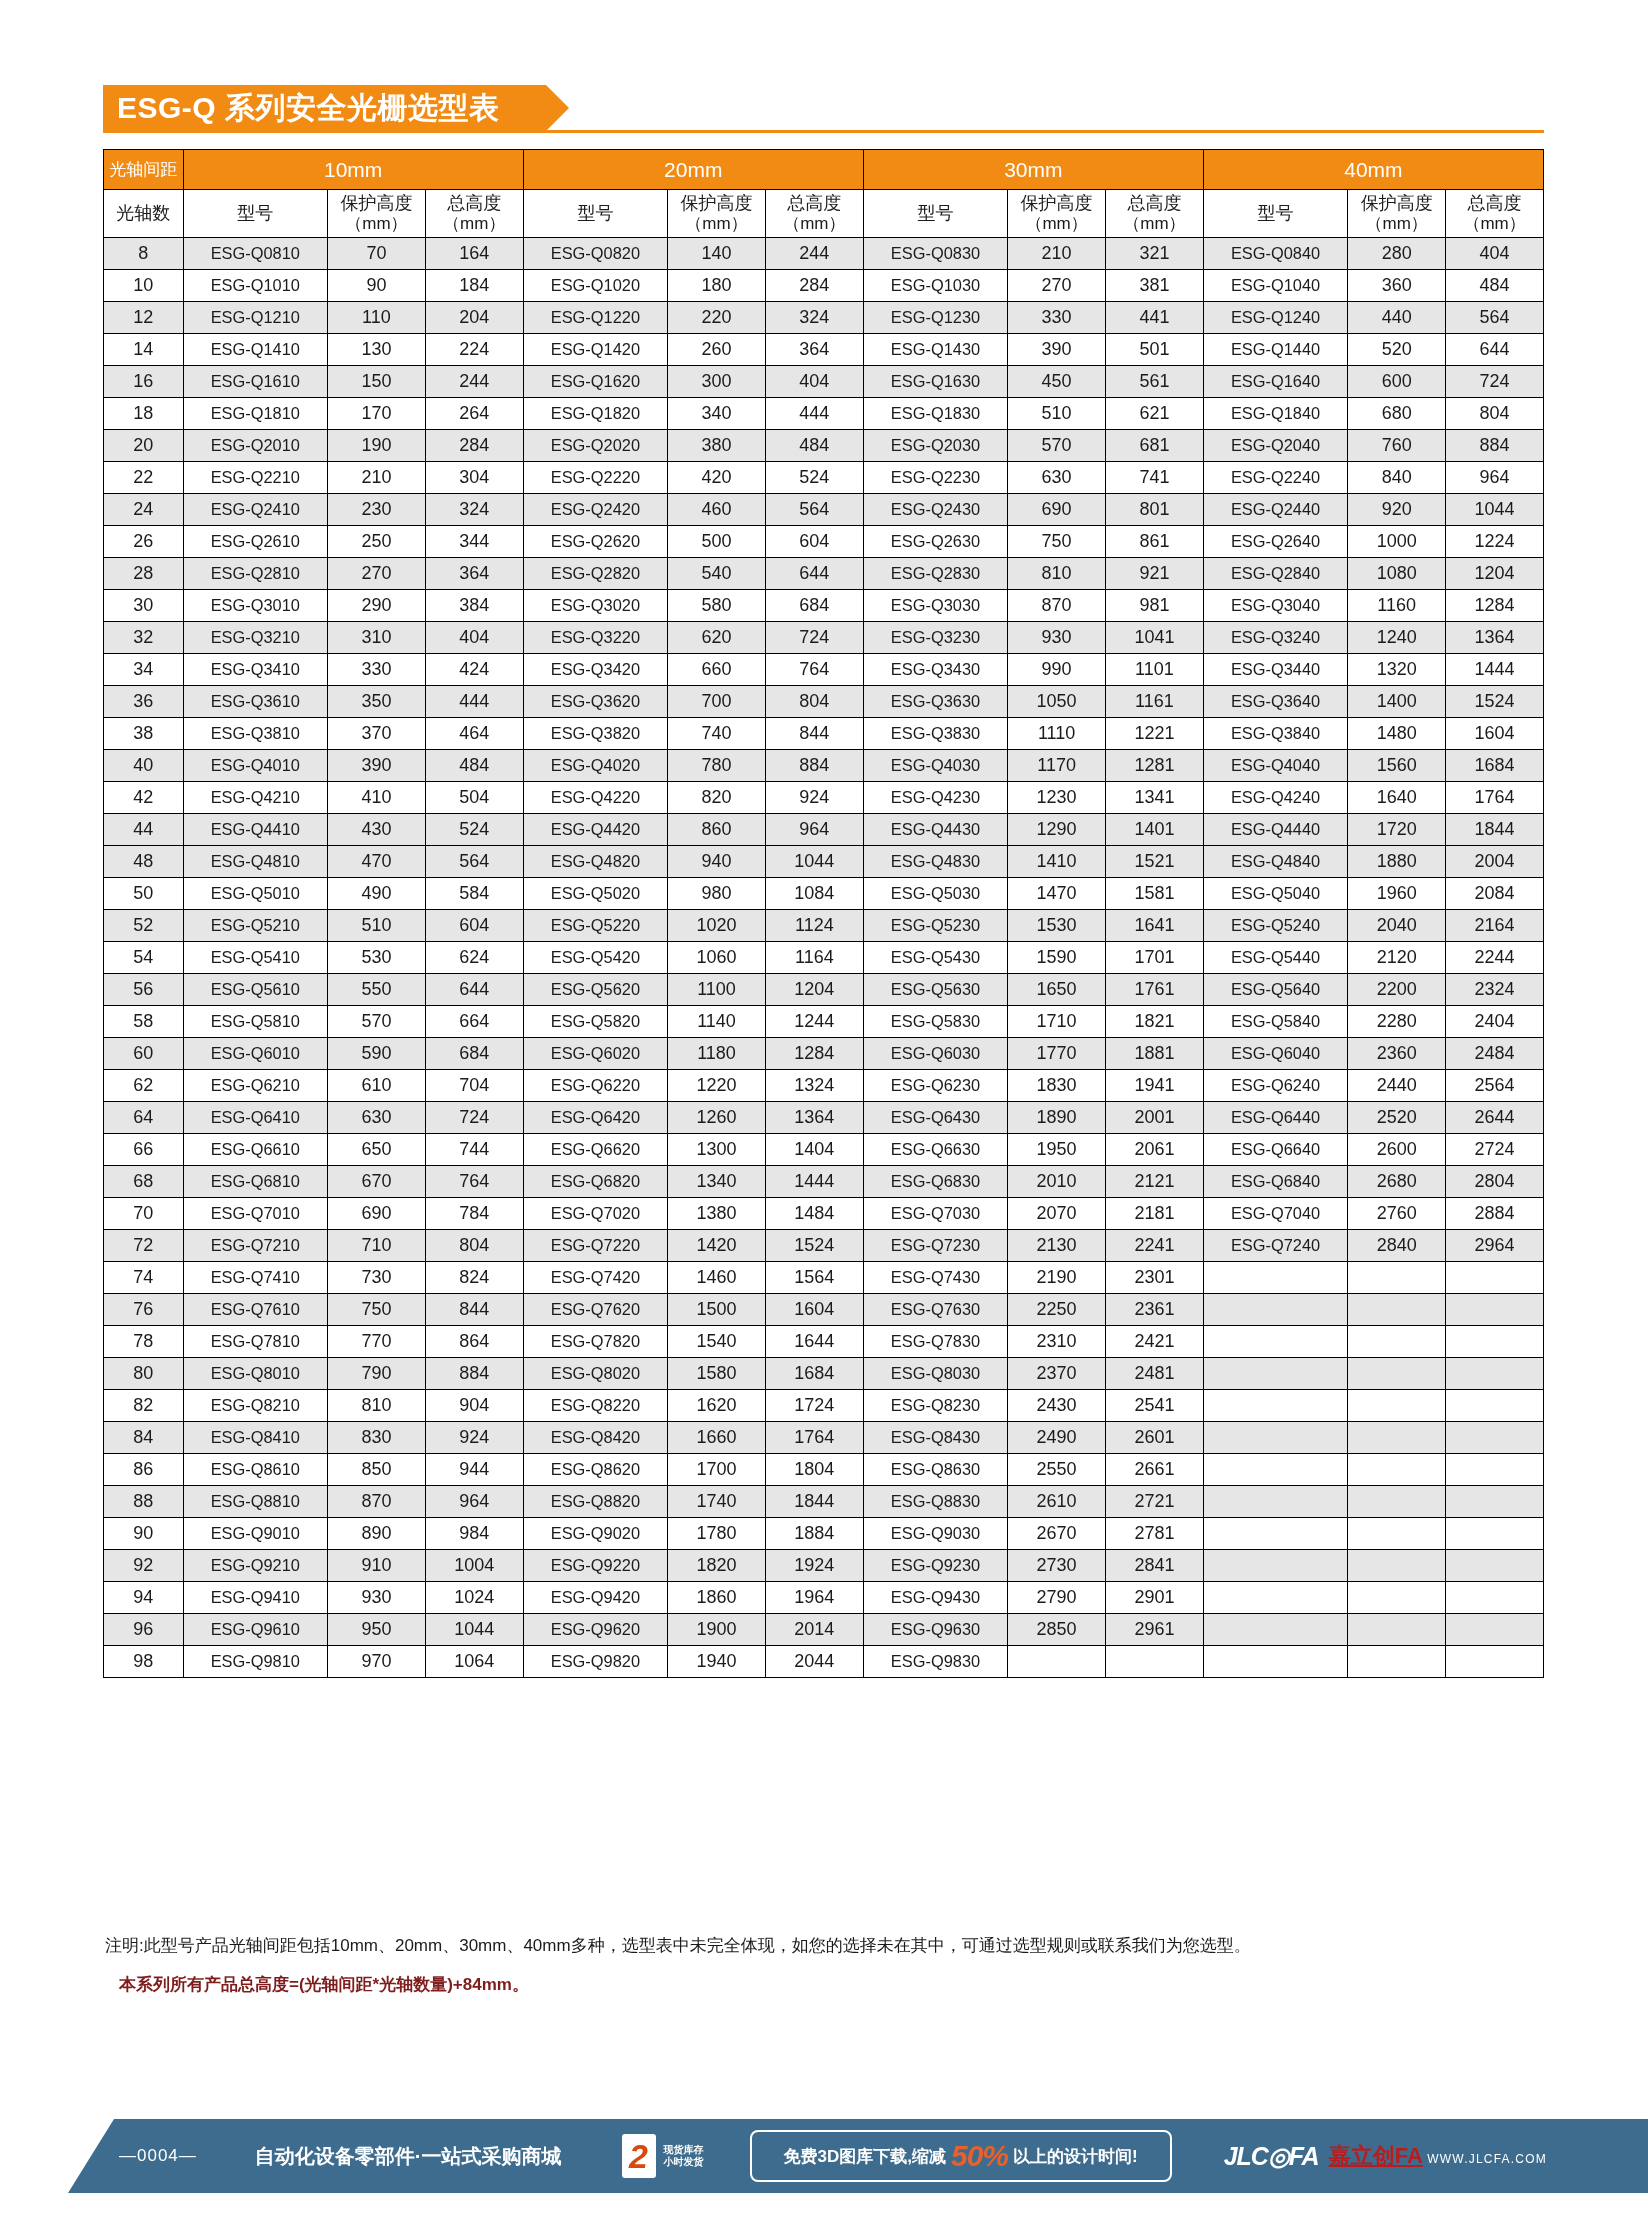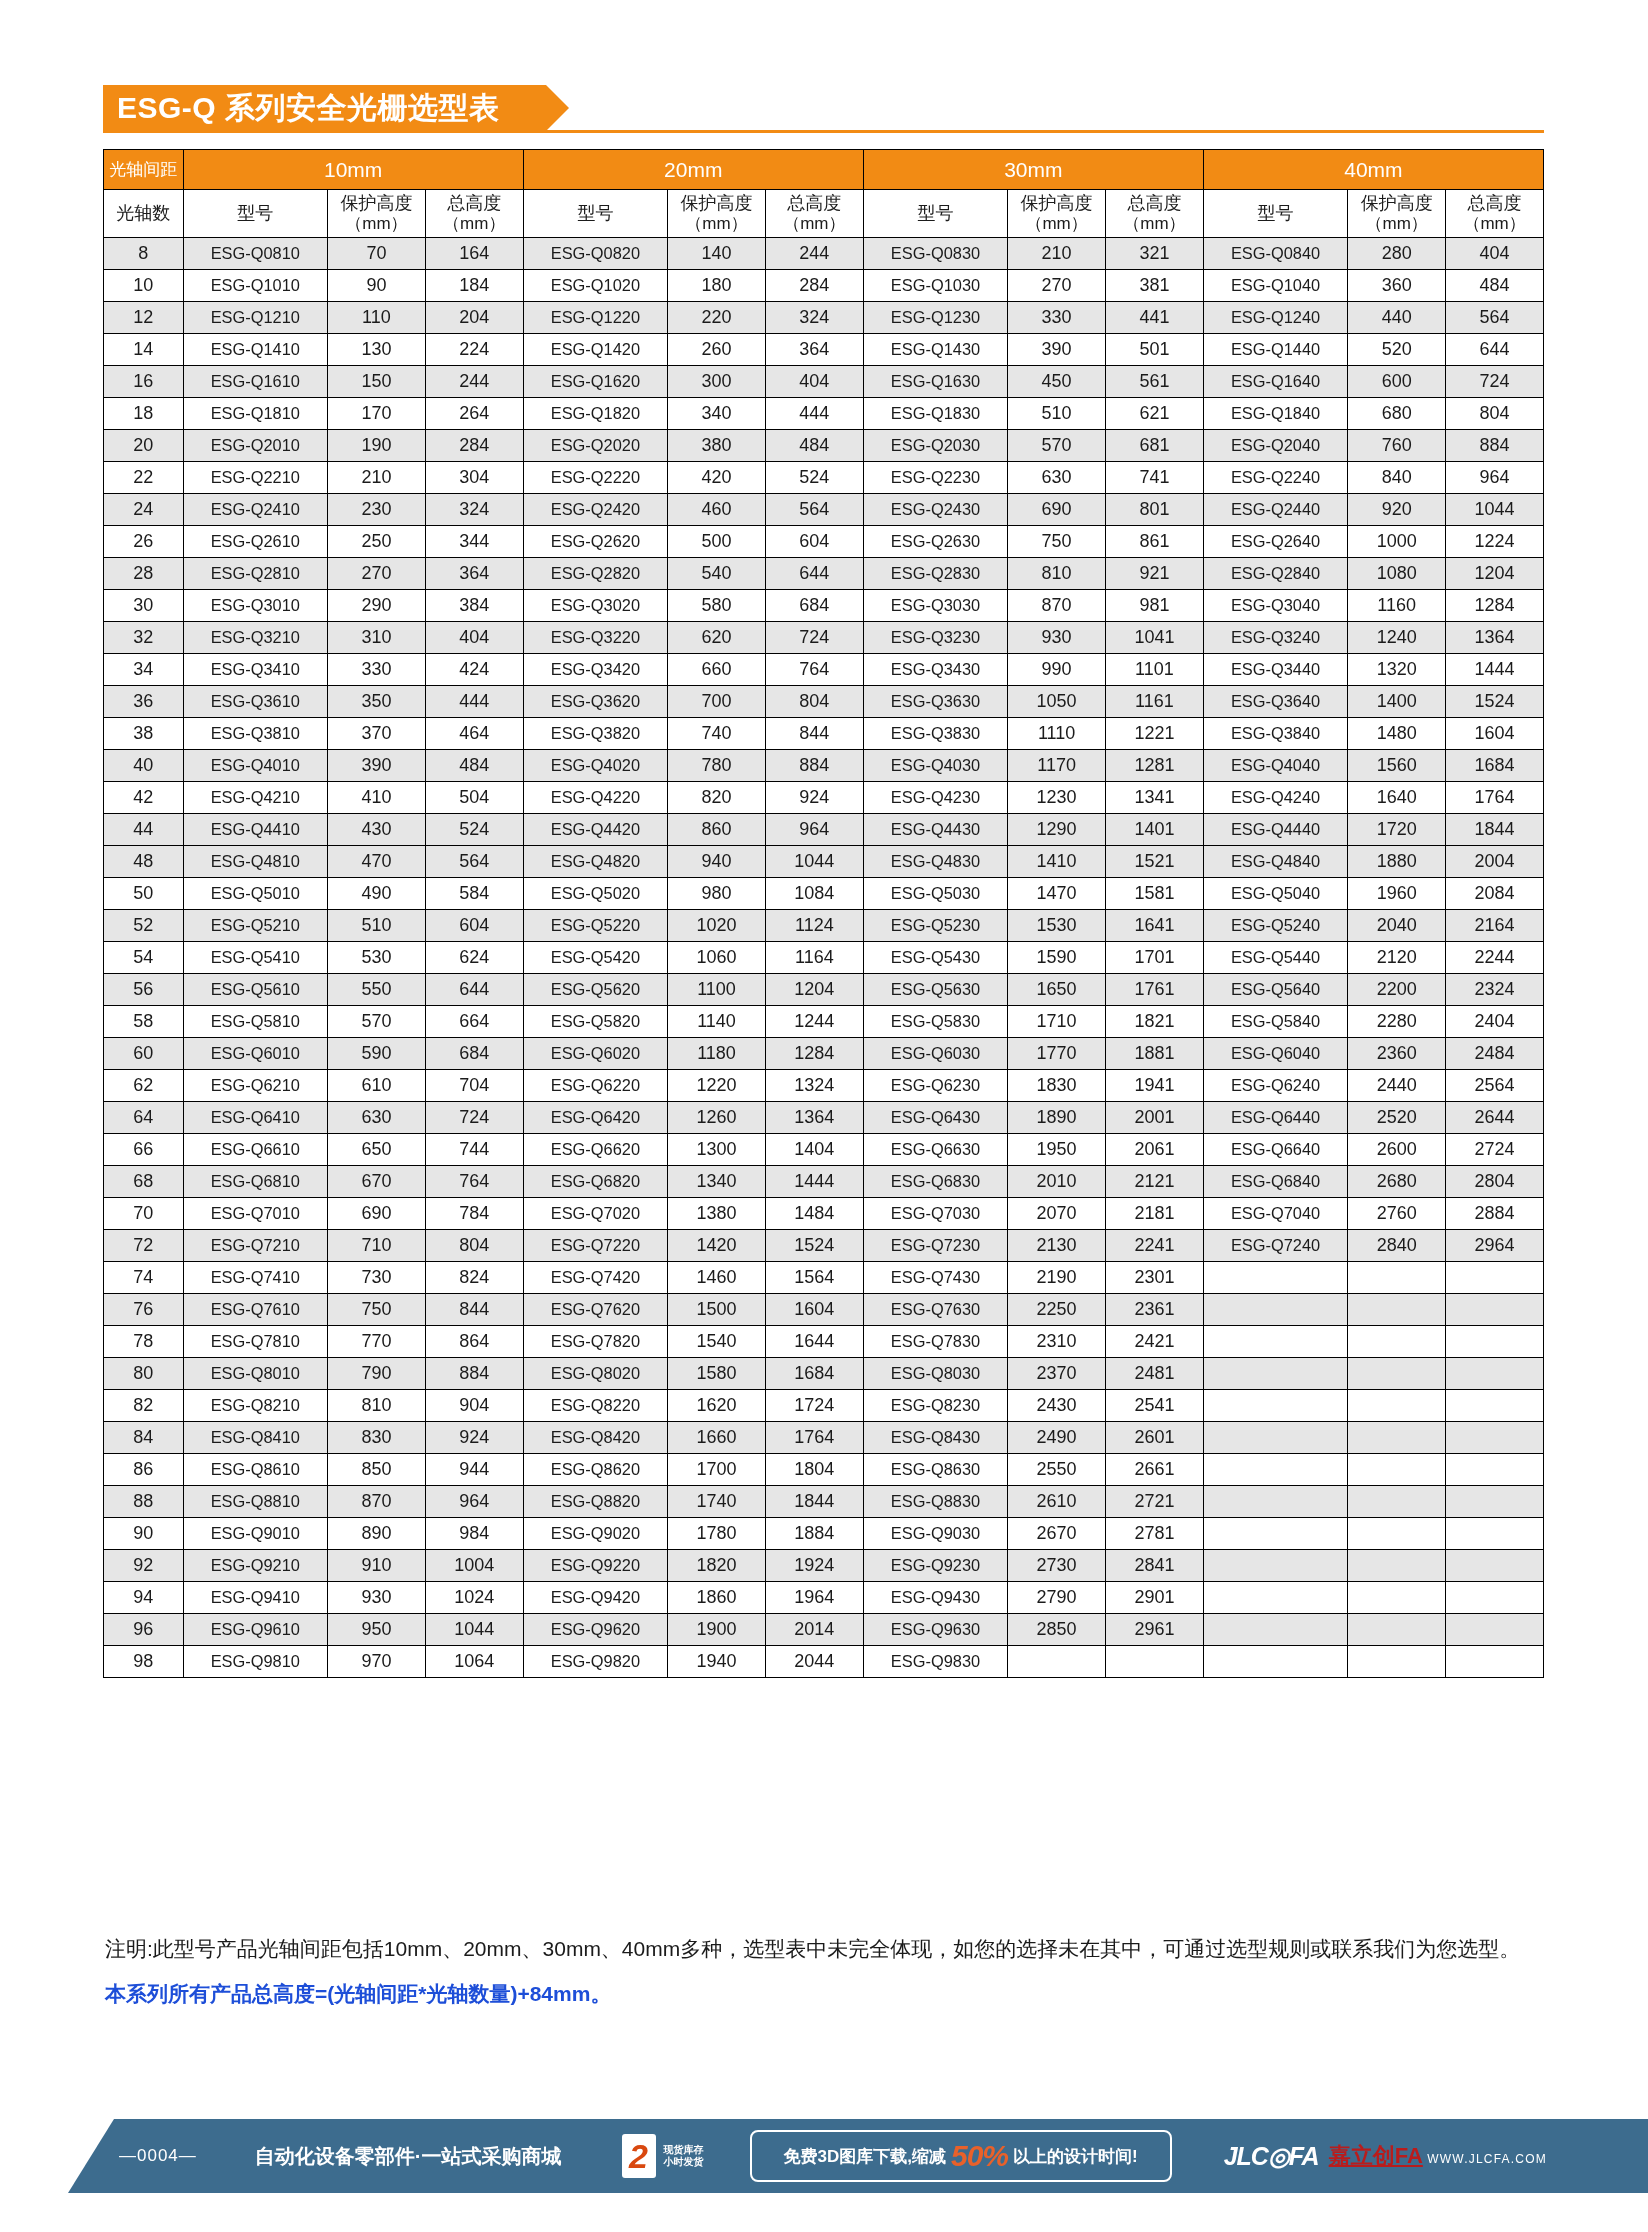--- a/index.html
+++ b/index.html
@@ -71,24 +71,24 @@
   #sel-table tbody td { font-size:18px; }
   #sel-table tbody td.model { font-size:16.4px; }
   #sel-table tbody td.axes { font-size:18px; }
   .c-axes { width:70px; }
   .c-model { width:127px; }
   .c-num { width:86px; }
 
   
   #notes { position:absolute; left:105px; top:1933px; width:1433px; }
   .note-line {
-    font-size:21px; color:#1b1b1b;
+    font-size:17px; color:#1b1b1b;
     line-height:1.5; white-space:nowrap;
   }
-  .note-line.red { color:#1d4ed8; font-weight:bold; margin-top:13px; }
+  .note-line.red { color:#7f1d1d; font-weight:bold; margin-top:13px;margin-left:14px; }
 
   
   #footer {
     position:absolute; left:8px; bottom:40px;
     width:1332px; height:74px;
   }
   .foot-bar {
     position:absolute; left:60px; top:0;
     width:1589px; height:74px;
     background:#3d6c8e;

